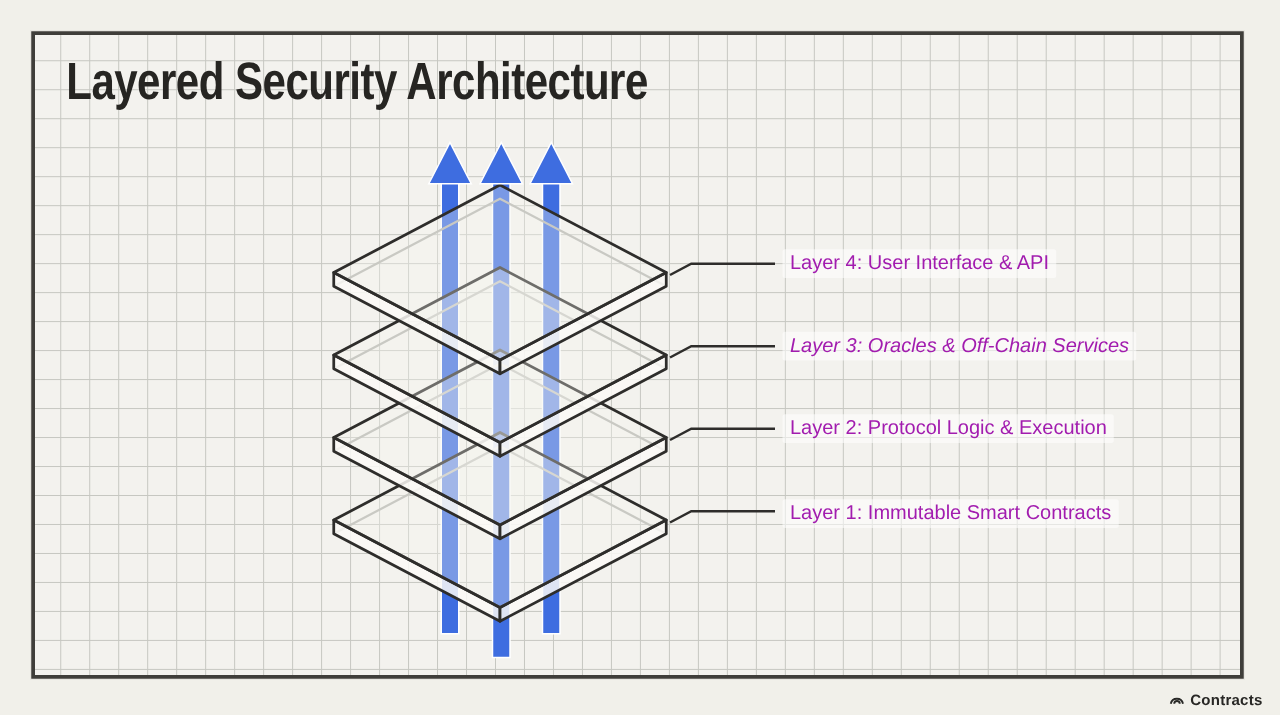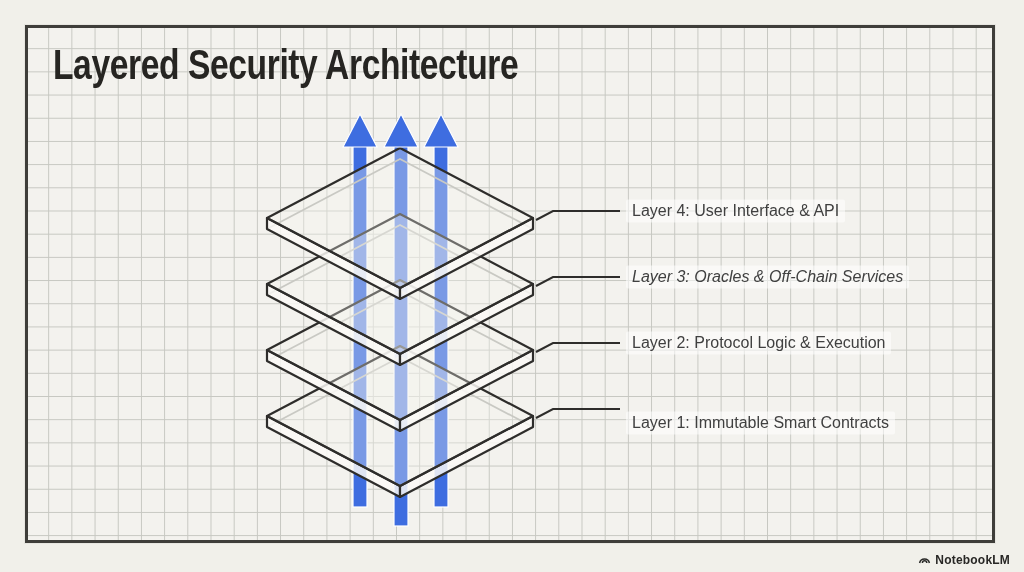--- a/index.html
+++ b/index.html
@@ -26,25 +26,25 @@
   }
   .title{
     position:absolute;left:53px;top:44px;
     font-size:42px;font-weight:700;color:#262522;
     letter-spacing:-0.5px;line-height:1.0;white-space:nowrap;
     transform:scaleX(0.80);transform-origin:0 50%;
   }
   .diagram-svg{position:absolute;left:0;top:0;width:1024px;height:572px;}
   .layer-label{
     position:absolute;left:626px;transform:translateY(-50%);
-    font-size:16px;color:#404040;white-space:nowrap;
+    font-size:16px;color:#a21caf;white-space:nowrap;
     background:rgba(255,255,255,0.55);
     padding:2px 6px;border-radius:2px;line-height:1.2;
   }
-  .label-4{top:211px;} .label-3{top:277px;font-style:italic;} .label-2{top:343px;text-align:right;} .label-1{top:423px;}
+  .label-4{top:211px;} .label-3{top:277px;font-style:italic;} .label-2{top:343px;text-align:right;} .label-1{top:411px;}
   .watermark{
     position:absolute;right:14px;top:552px;height:16px;
     display:flex;align-items:center;gap:4px;
     font-size:12px;font-weight:600;color:#28272$5;color:#282725;
     letter-spacing:0.2px;
   }
 </style>
 </head>
 <body>
 
@@ -108,14 +108,14 @@
 <div class="layer-label label-4">Layer 4: User Interface &amp; API</div>
 <div class="layer-label label-3">Layer 3: Oracles &amp; Off-Chain Services</div>
 <div class="layer-label label-2">Layer 2: Protocol Logic &amp; Execution</div>
 <div class="layer-label label-1">Layer 1: Immutable Smart Contracts</div>
 
 <div class="watermark">
   <svg width="13" height="13" viewBox="0 0 13 13">
     <path d="M1.6 9 A5 5 0 0 1 11.4 9" fill="none" stroke="#2a2a28" stroke-width="1.5"></path>
     <path d="M4.4 9 A2.2 2.2 0 0 1 8.8 9" fill="none" stroke="#2a2a28" stroke-width="1.5"></path>
   </svg>
-  <span>NotebookLM</span>
+  <span>Contracts</span>
 </div>
 
 </body></html>

